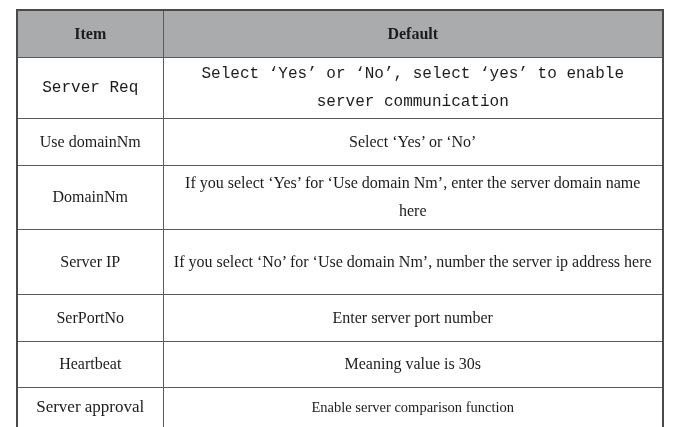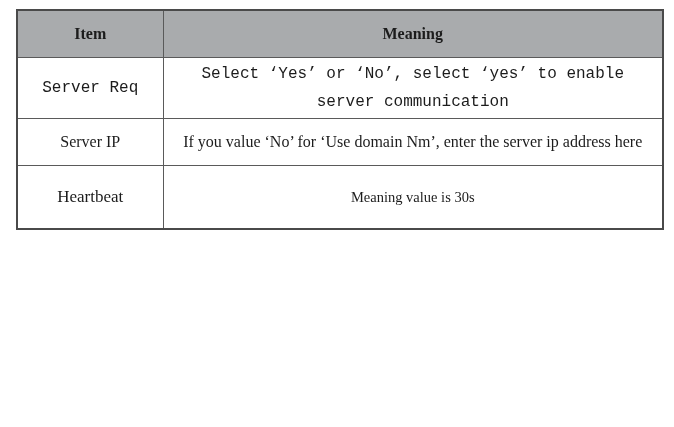--- a/index.html
+++ b/index.html
@@ -57,30 +57,46 @@
 <body>
 
 <table class="doc-table">
   <colgroup>
     <col class="col-item">
     <col class="col-meaning">
   </colgroup>
   <thead>
     <tr>
       <th>Item</th>
-      <th>Meaning</th>
+      <th>Default</th>
     </tr>
   </thead>
   <tbody>
       <tr>
         <td class="item-cell">Server Req</td>
         <td class="meaning-cell">Select ‘Yes’ or ‘No’, select ‘yes’ to enable server communication</td>
       </tr>
       <tr>
+        <td class="item-cell">Use domainNm</td>
+        <td class="meaning-cell">Select ‘Yes’ or ‘No’</td>
+      </tr>
+      <tr>
+        <td class="item-cell">DomainNm</td>
+        <td class="meaning-cell">If you select ‘Yes’ for ‘Use domain Nm’, enter the server domain name here</td>
+      </tr>
+      <tr>
         <td class="item-cell">Server IP</td>
-        <td class="meaning-cell">If you value ‘No’ for ‘Use domain Nm’, enter the server ip address here</td>
+        <td class="meaning-cell">If you select ‘No’ for ‘Use domain Nm’, number the server ip address here</td>
+      </tr>
+      <tr>
+        <td class="item-cell">SerPortNo</td>
+        <td class="meaning-cell">Enter server port number</td>
       </tr>
       <tr>
         <td class="item-cell">Heartbeat</td>
         <td class="meaning-cell">Meaning value is 30s</td>
       </tr>
+      <tr>
+        <td class="item-cell">Server approval</td>
+        <td class="meaning-cell">Enable server comparison function</td>
+      </tr>
     </tbody>
 </table>
 
 </body></html>

